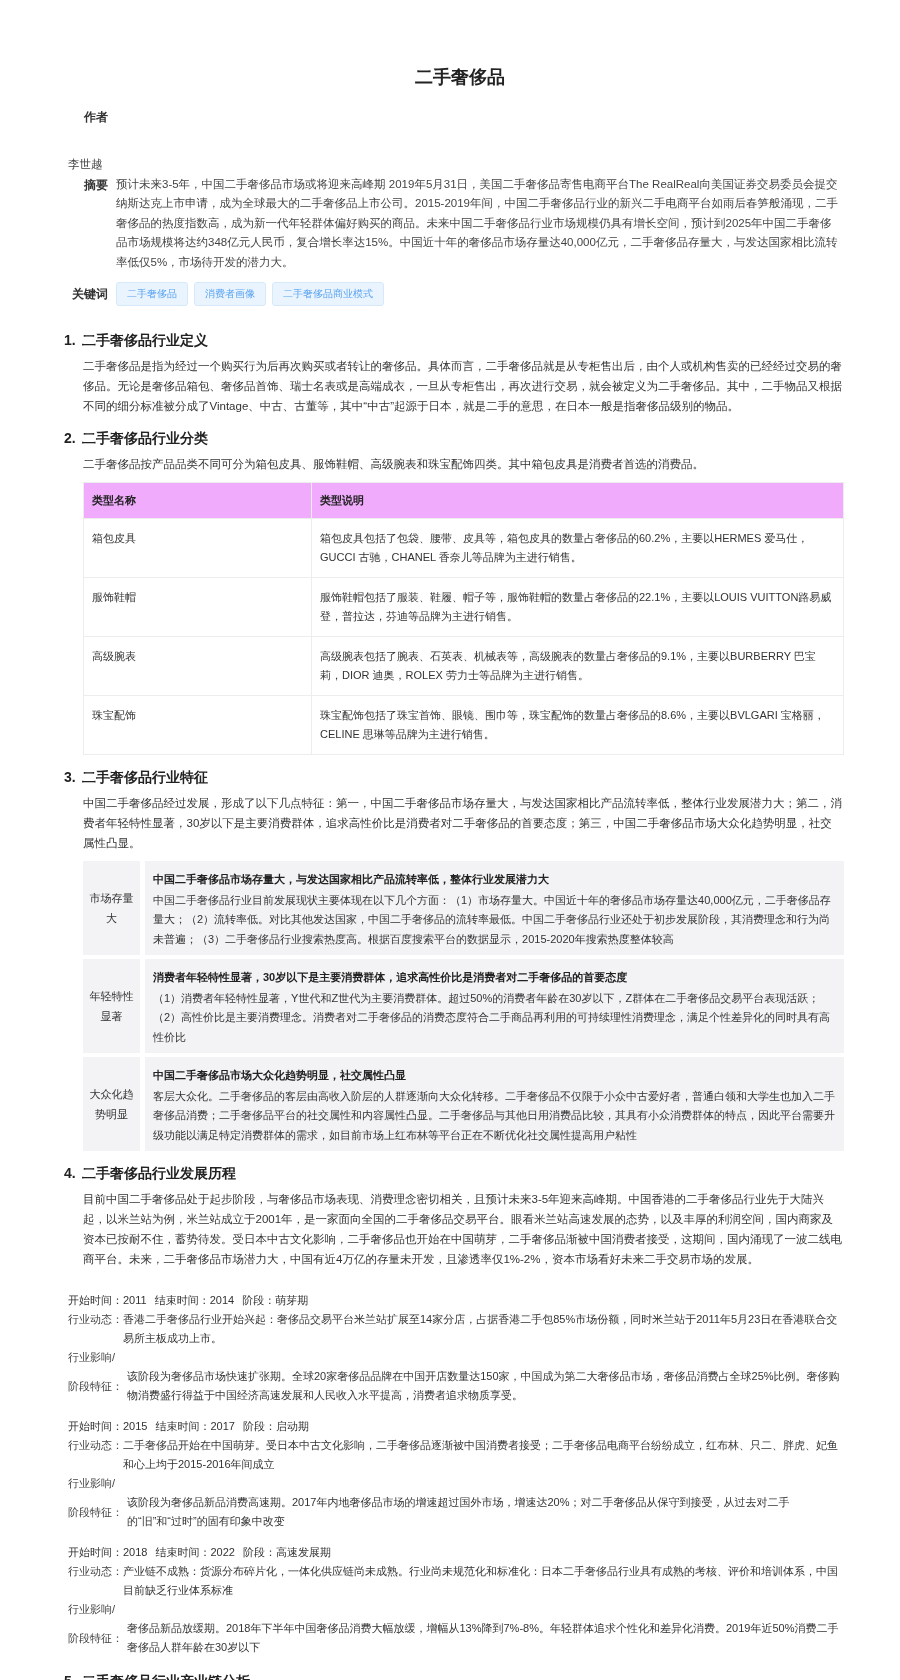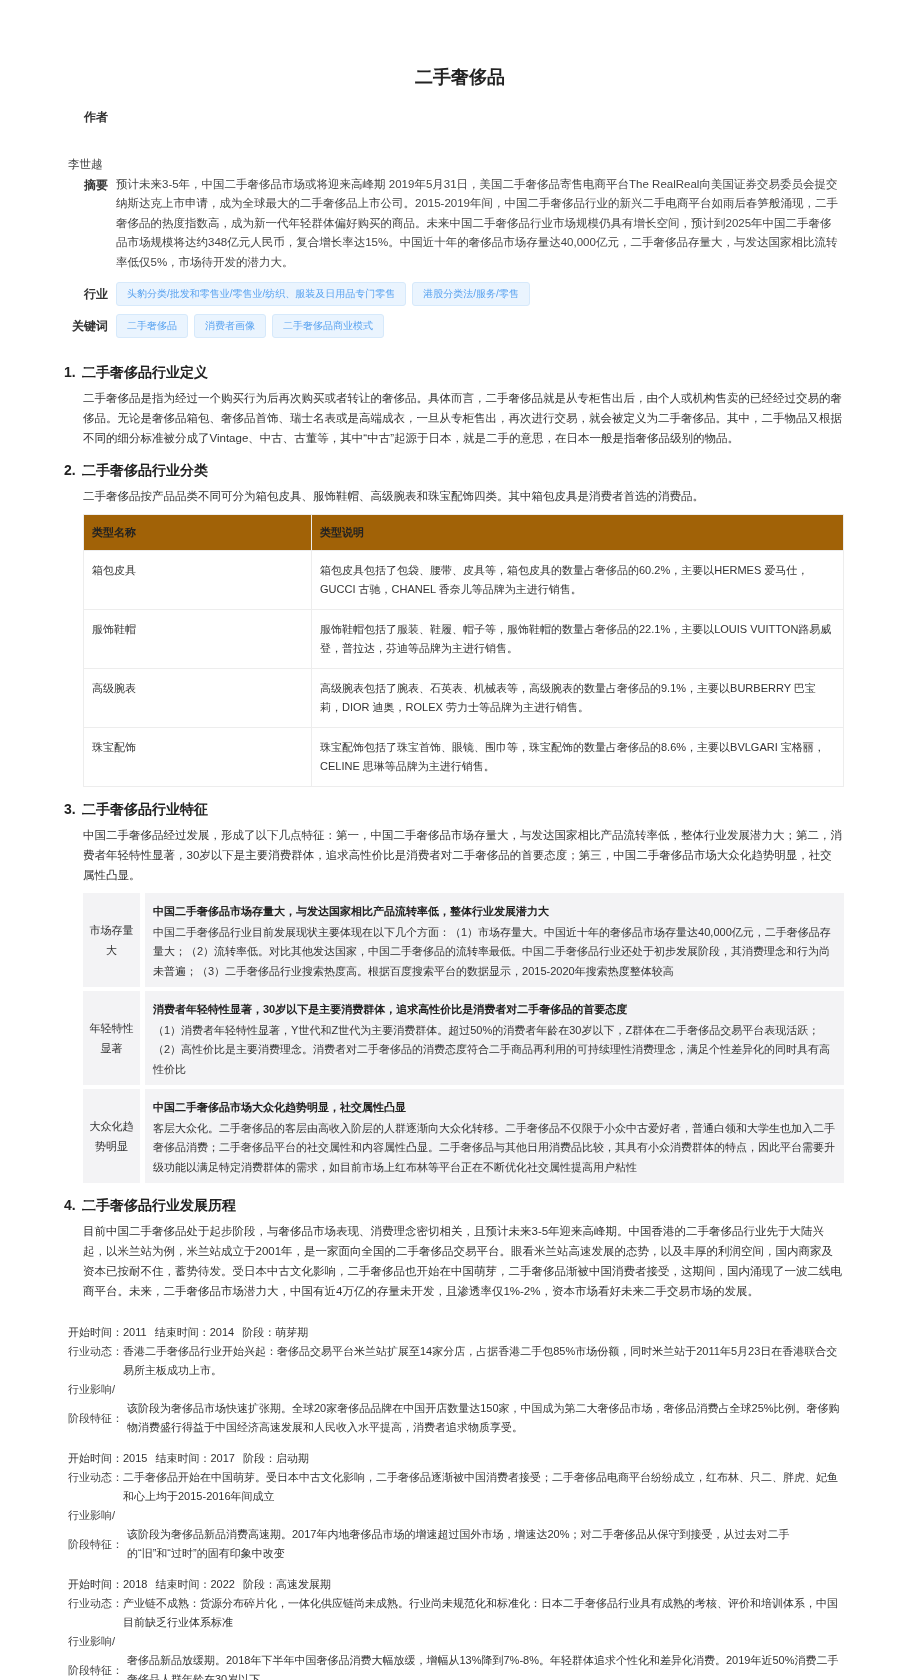--- a/index.html
+++ b/index.html
@@ -66,21 +66,21 @@
     border-collapse: collapse;
     font-size: 11px;
     line-height: 19px;
   }
   table.cls th, table.cls td {
     border: 1px solid #ededed;
     padding: 10px 8px;
     text-align: left;
     vertical-align: top;
   }
-  table.cls th { background: #a16207; font-weight: bold; color: #222; padding: 8px; }
+  table.cls th { background: #f0abfc; font-weight: bold; color: #222; padding: 8px; }
   table.cls td.col1 { width: 228px; }
   .feat { margin: 8px 0 10px 15px; width: 761px; }
   .feat-row { display: flex; margin-bottom: 4px; }
   .feat-key {
     width: 57px;
     background: #f3f3f5;
     display: flex;
     align-items: center;
     justify-content: center;
     text-align: center;
@@ -110,27 +110,20 @@
   <div class="meta-row author">
     <div class="meta-label">作者</div>
     <div class="meta-value">李世越</div>
   </div>
 
   <div class="meta-row abstract">
     <div class="meta-label">摘要</div>
     <div class="meta-value">预计未来3-5年，中国二手奢侈品市场或将迎来高峰期 2019年5月31日，美国二手奢侈品寄售电商平台The RealReal向美国证券交易委员会提交纳斯达克上市申请，成为全球最大的二手奢侈品上市公司。2015-2019年间，中国二手奢侈品行业的新兴二手电商平台如雨后春笋般涌现，二手奢侈品的热度指数高，成为新一代年轻群体偏好购买的商品。未来中国二手奢侈品行业市场规模仍具有增长空间，预计到2025年中国二手奢侈品市场规模将达约348亿元人民币，复合增长率达15%。中国近十年的奢侈品市场存量达40,000亿元，二手奢侈品存量大，与发达国家相比流转率低仅5%，市场待开发的潜力大。</div>
   </div>
 
-  <div class="meta-row tagrow">
-    <div class="meta-label">行业</div>
-    <div class="tags">
-      <span class="tag">头豹分类/批发和零售业/零售业/纺织、服装及日用品专门零售</span>
-      <span class="tag">港股分类法/服务/零售</span>
-    </div>
-  </div>
 
   <div class="meta-row tagrow">
     <div class="meta-label">关键词</div>
     <div class="tags">
       <span class="tag">二手奢侈品</span>
       <span class="tag">消费者画像</span>
       <span class="tag">二手奢侈品商业模式</span>
     </div>
   </div>
 

